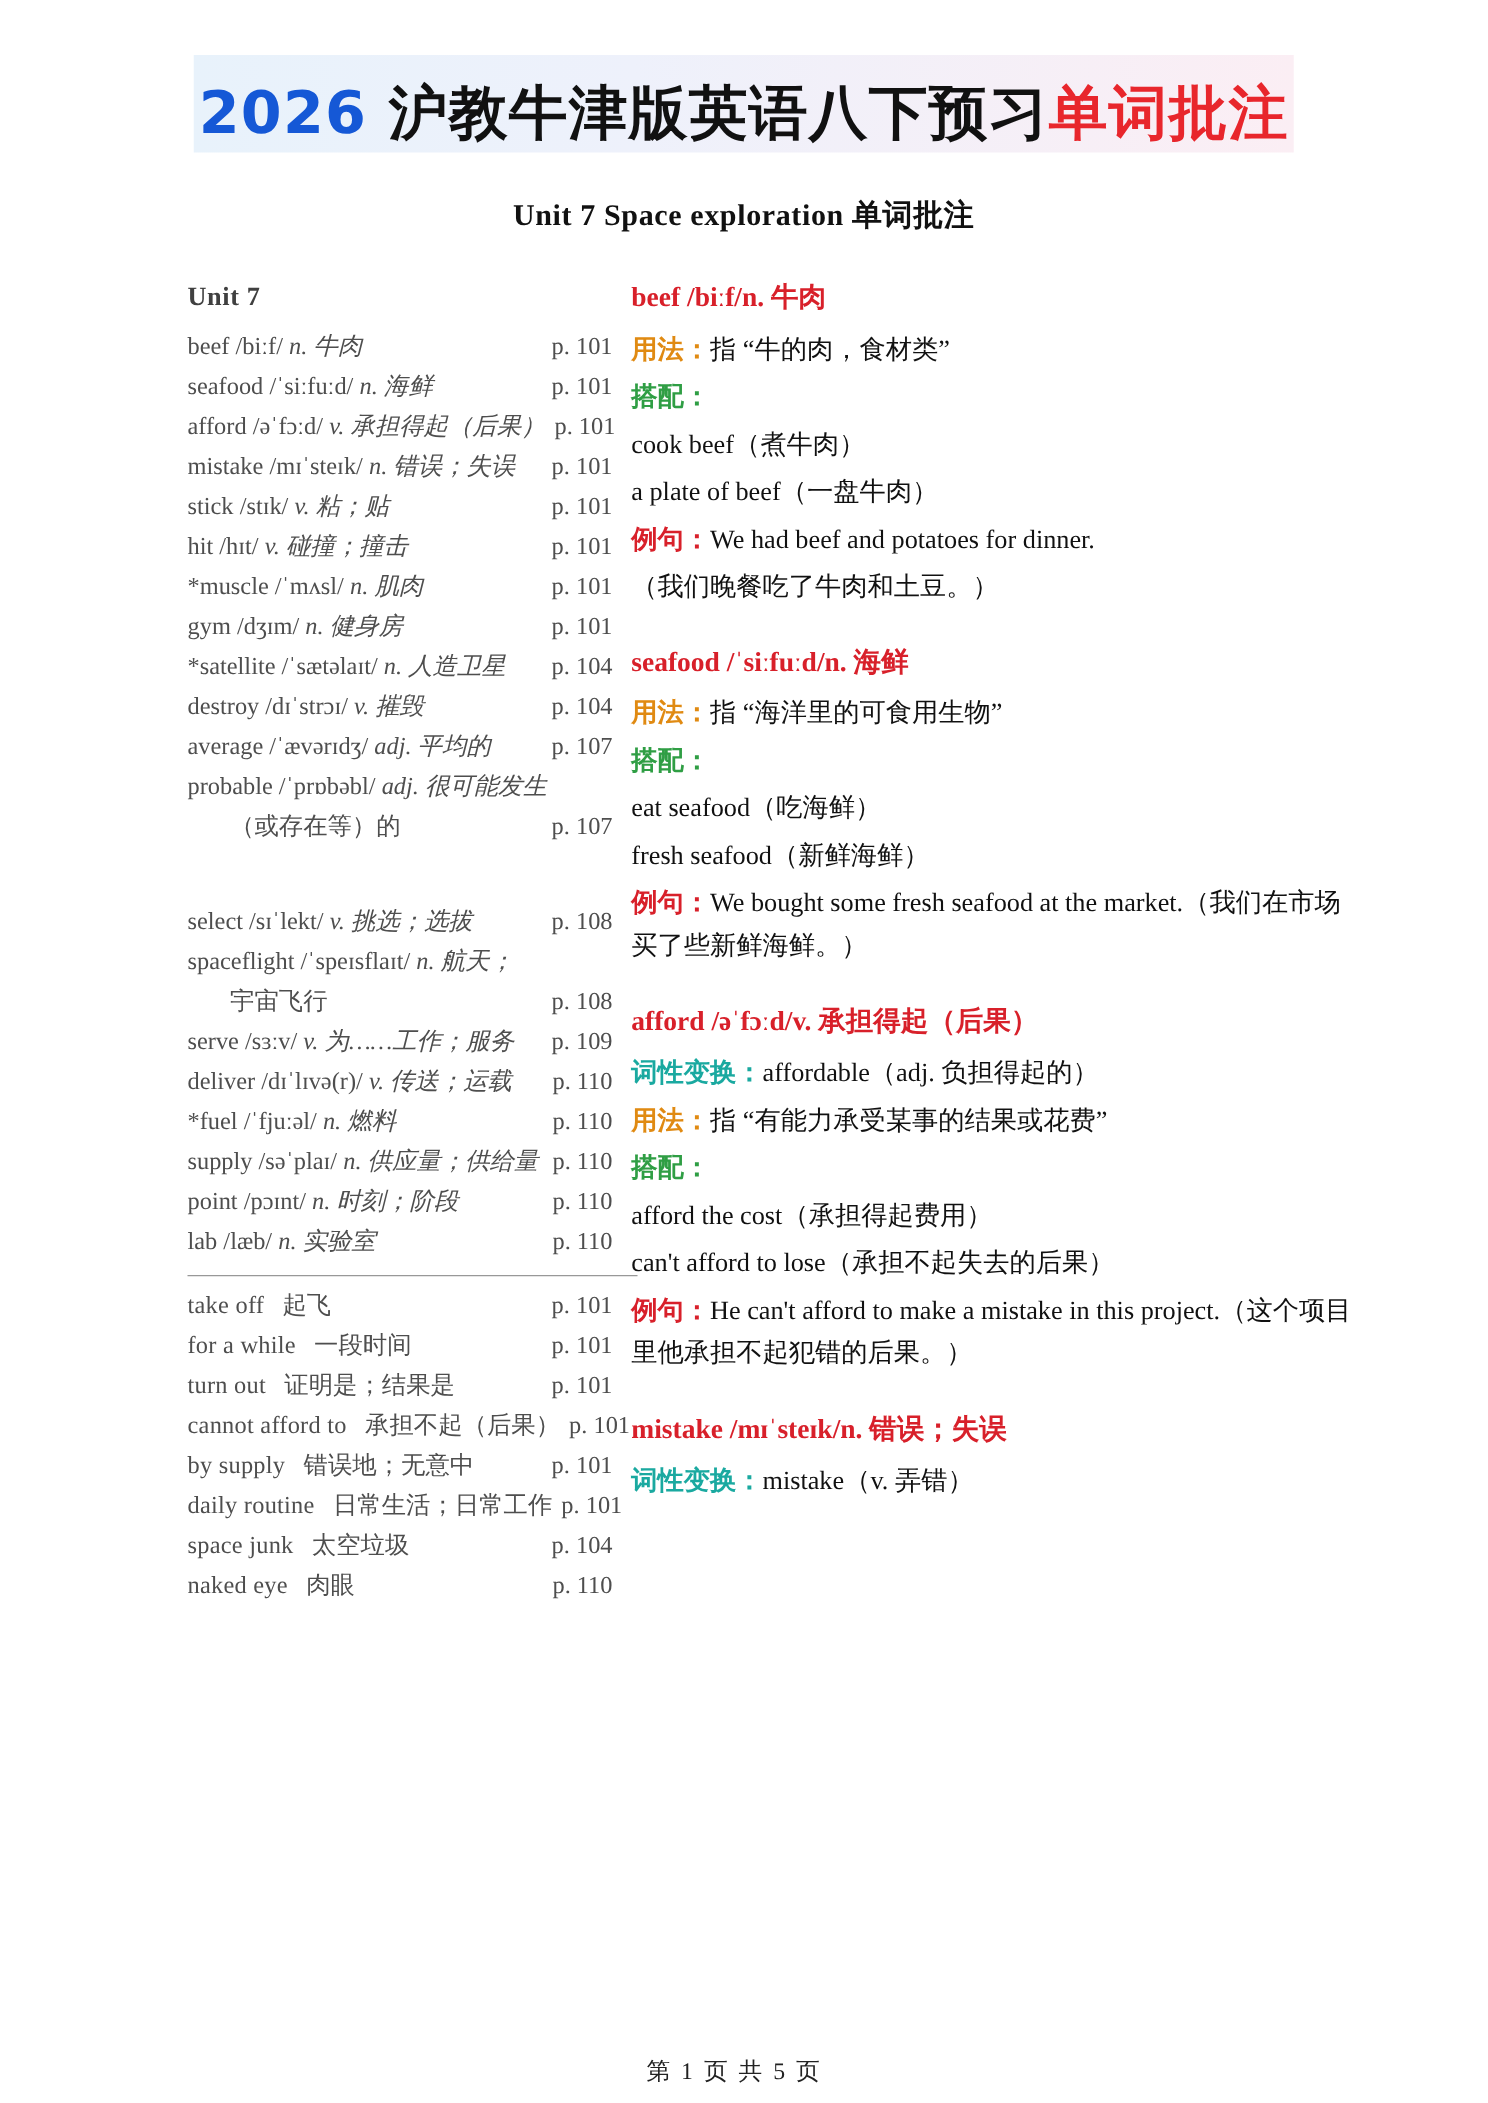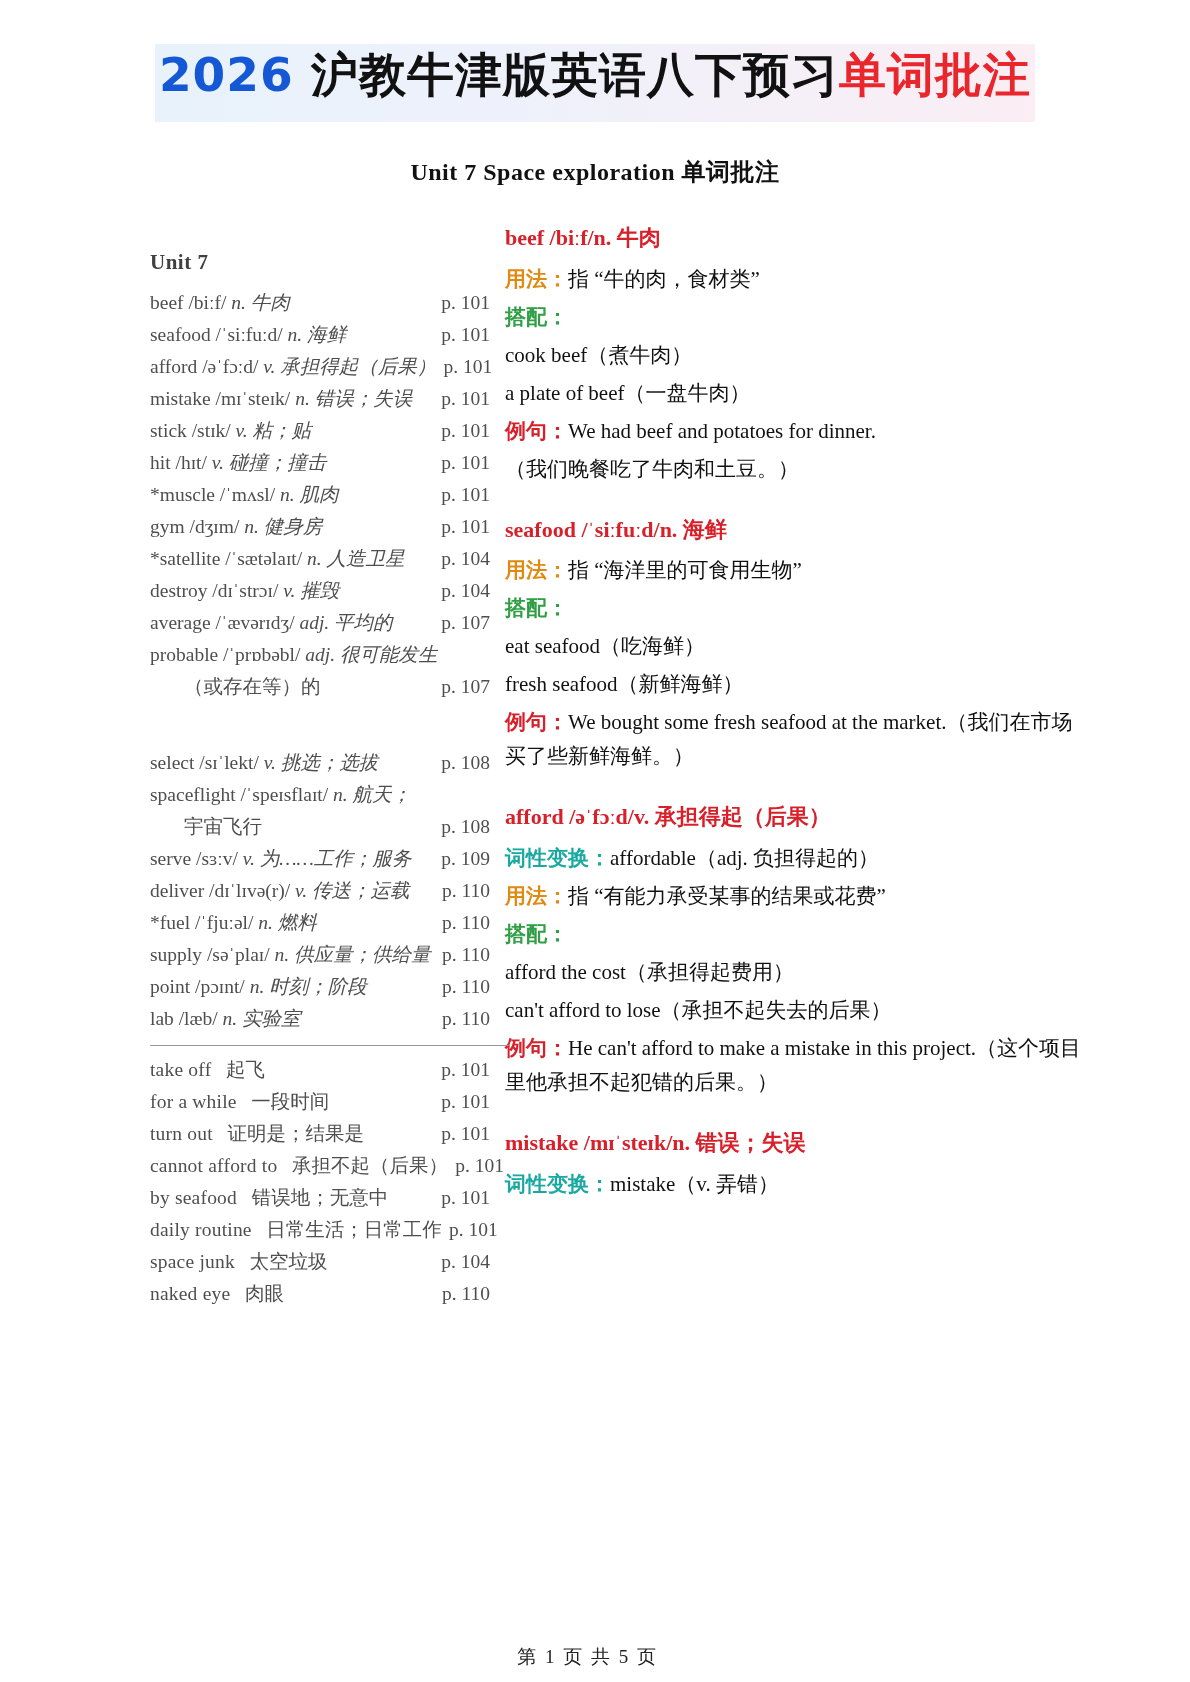--- a/index.html
+++ b/index.html
@@ -22,21 +22,21 @@
     box-sizing: border-box;
     padding: 0 60px;
   }
   
   .banner {
     margin: 44px auto 0 auto;
     width: 880px;
     height: 78px;
     background: linear-gradient(to right, #e8f2fb 0%, #eef1fb 40%, #fbeef4 100%);
     display: flex;
-    align-items: flex-start;
+    align-items: flex-end;
     justify-content: center;
   }
   .banner-text {
     font-family: "DejaVu Sans", sans-serif;
     font-weight: bold;
     font-size: 47px;
     letter-spacing: 1px;
     white-space: nowrap;
   }
   .banner-text .b1 { color: #1558d6; }
@@ -55,21 +55,20 @@
   
   .columns {
     display: flex;
     margin-top: 32px;
     align-items: flex-start;
   }
   .col-left {
     width: 430px;
     padding-left: 90px;
     box-sizing: border-box;
-    margin-top: 25px;
   }
   .col-right {
     width: 600px;
     padding-left: 15px;
     box-sizing: border-box;
   }
 
   
   .scan {
     color: #4a4a4a;
@@ -294,21 +293,21 @@
           <span class="vterm">turn out</span>
           <span class="vfill">&nbsp;&nbsp;&nbsp;<span>证明是；结果是</span></span>
           <span class="vpage">p. 101</span>
         </div>
         <div class="vrow phrase">
           <span class="vterm">cannot afford to</span>
           <span class="vfill">&nbsp;&nbsp;&nbsp;<span>承担不起（后果）</span></span>
           <span class="vpage">p. 101</span>
         </div>
         <div class="vrow phrase">
-          <span class="vterm">by seafood</span>
+          <span class="vterm">by supply</span>
           <span class="vfill">&nbsp;&nbsp;&nbsp;<span>错误地；无意中</span></span>
           <span class="vpage">p. 101</span>
         </div>
         <div class="vrow phrase">
           <span class="vterm">daily routine</span>
           <span class="vfill">&nbsp;&nbsp;&nbsp;<span>日常生活；日常工作</span></span>
           <span class="vpage">p. 101</span>
         </div>
         <div class="vrow phrase">
           <span class="vterm">space junk</span>

